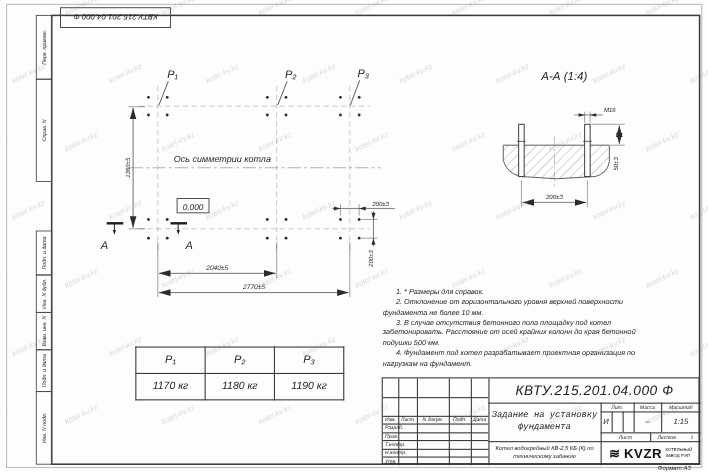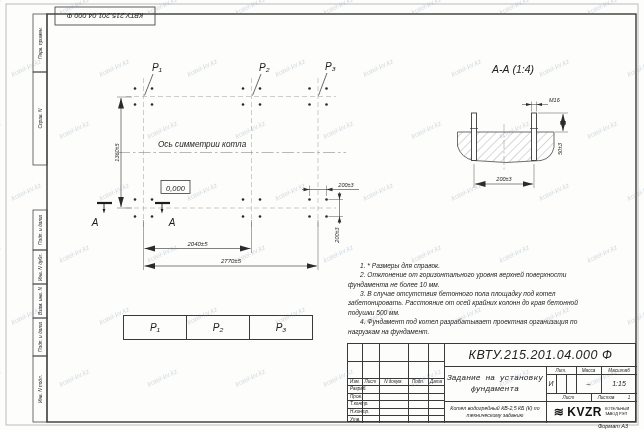--- a/index.html
+++ b/index.html
@@ -222,20 +222,25 @@
     <p>3. В случае отсутствия бетонного пола площадку под котел забетонировать. Расстояние от осей крайних колонн до края бетонной подушки 500 мм.</p>
     <p>4. Фундамент под котел разрабатывает проектная организация по нагрузкам на фундамент.</p>
   </div>
 
   <table class="abs load-table">
     <tbody>
         <tr class="hdr">
       <td>P₁</td>
       <td>P₂</td>
       <td>P₃</td>
+    </tr>
+    <tr>
+      <td>1170 кг</td>
+      <td>1180 кг</td>
+      <td>1190 кг</td>
     </tr>
   </tbody>
     </table>
 
   <div class="abs title-block">
 
     <div class="vl" style="left:14px;top:0;height:79px"></div>
     <div class="vl" style="left:31px;top:0;height:79px"></div>
     <div class="vl" style="left:60px;top:0;height:79px"></div>
     <div class="vl" style="left:80px;top:0;height:79px"></div>

